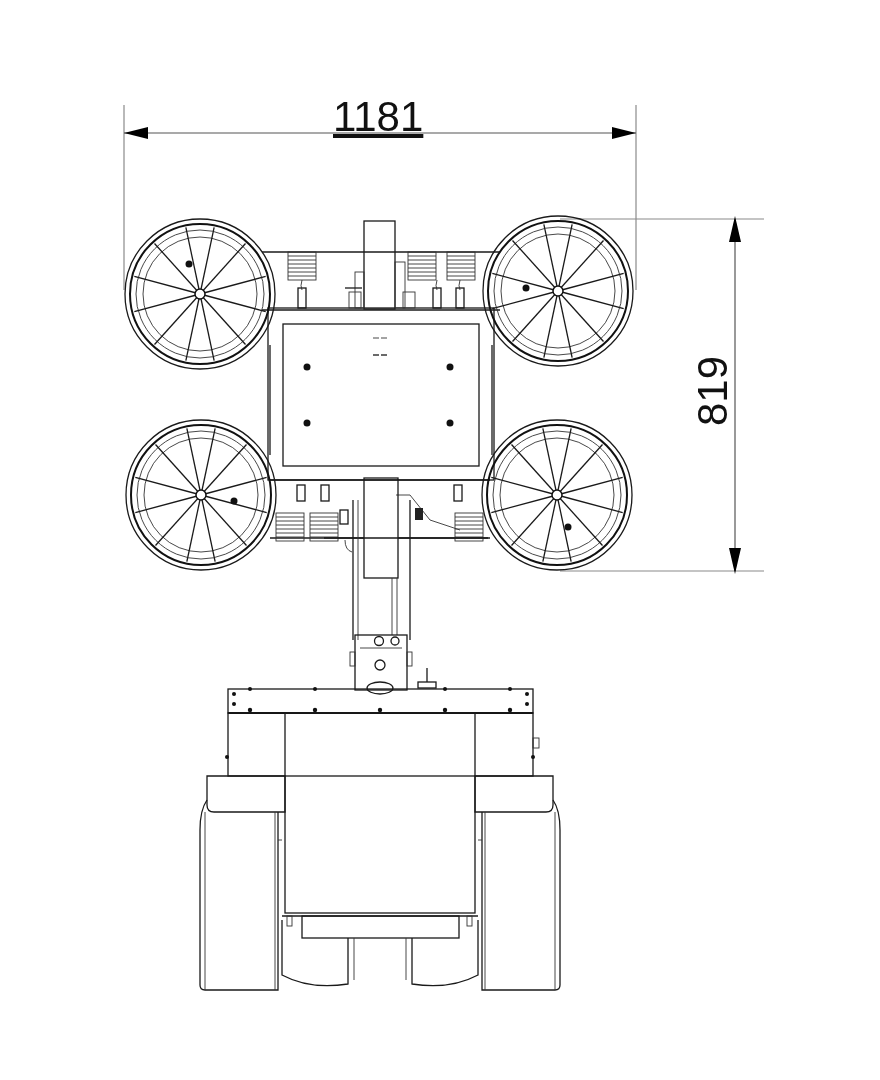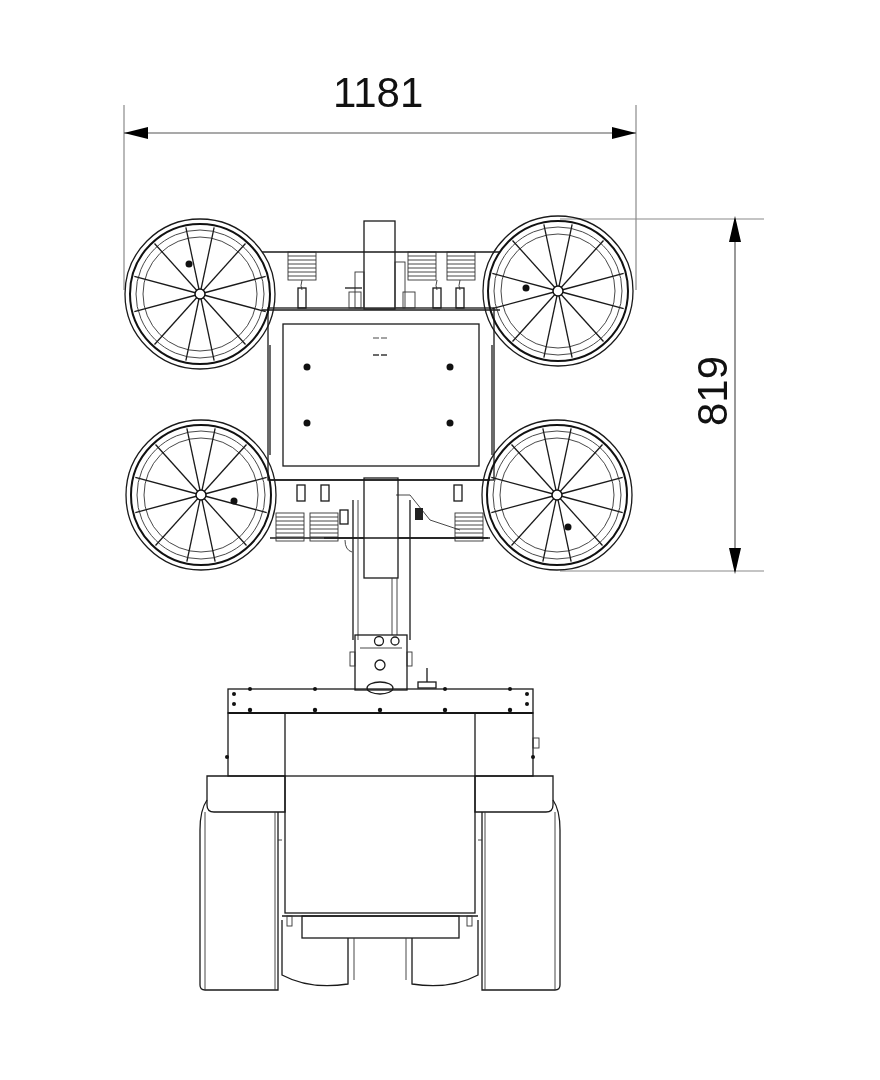--- a/index.html
+++ b/index.html
@@ -6,21 +6,21 @@
   body { width: 880px; height: 1080px; position: relative; overflow: hidden; font-family: "Liberation Sans", sans-serif; }
   #drawing { position: absolute; left: 0; top: 0; width: 880px; height: 1080px; }
   .ln { fill: none; stroke: #1a1a1a; stroke-width: 1.3; }
   .thin { fill: none; stroke: #333; stroke-width: 0.9; }
   .thick { fill: none; stroke: #111; stroke-width: 2; }
   .dimline { fill: none; stroke: #555; stroke-width: 1.2; }
   .ext { fill: none; stroke: #8a8a8a; stroke-width: 1.2; }
   .arrow { fill: #000; }
   .dot { fill: #111; }
   .dim-text { position: absolute; font-family: "Liberation Sans", sans-serif; font-size: 42px; color: #111; line-height: 1; white-space: nowrap; }
-  #dim-width-label { left: 333px; top: 72px; }
+  #dim-width-label { left: 333px; top: 96px; text-decoration: underline; }
   #dim-height-label { left: 676px; top: 370px; transform: rotate(-90deg); transform-origin: center center; width: 74px; text-align: center; }
 </style>
 </head>
 <body>
 
 <svg id="drawing" viewBox="0 0 880 1080" xmlns="http://www.w3.org/2000/svg">
   <defs>
     <g id="pad">
       <circle r="75" class="ln"></circle>
       <circle r="70" class="thick"></circle>

